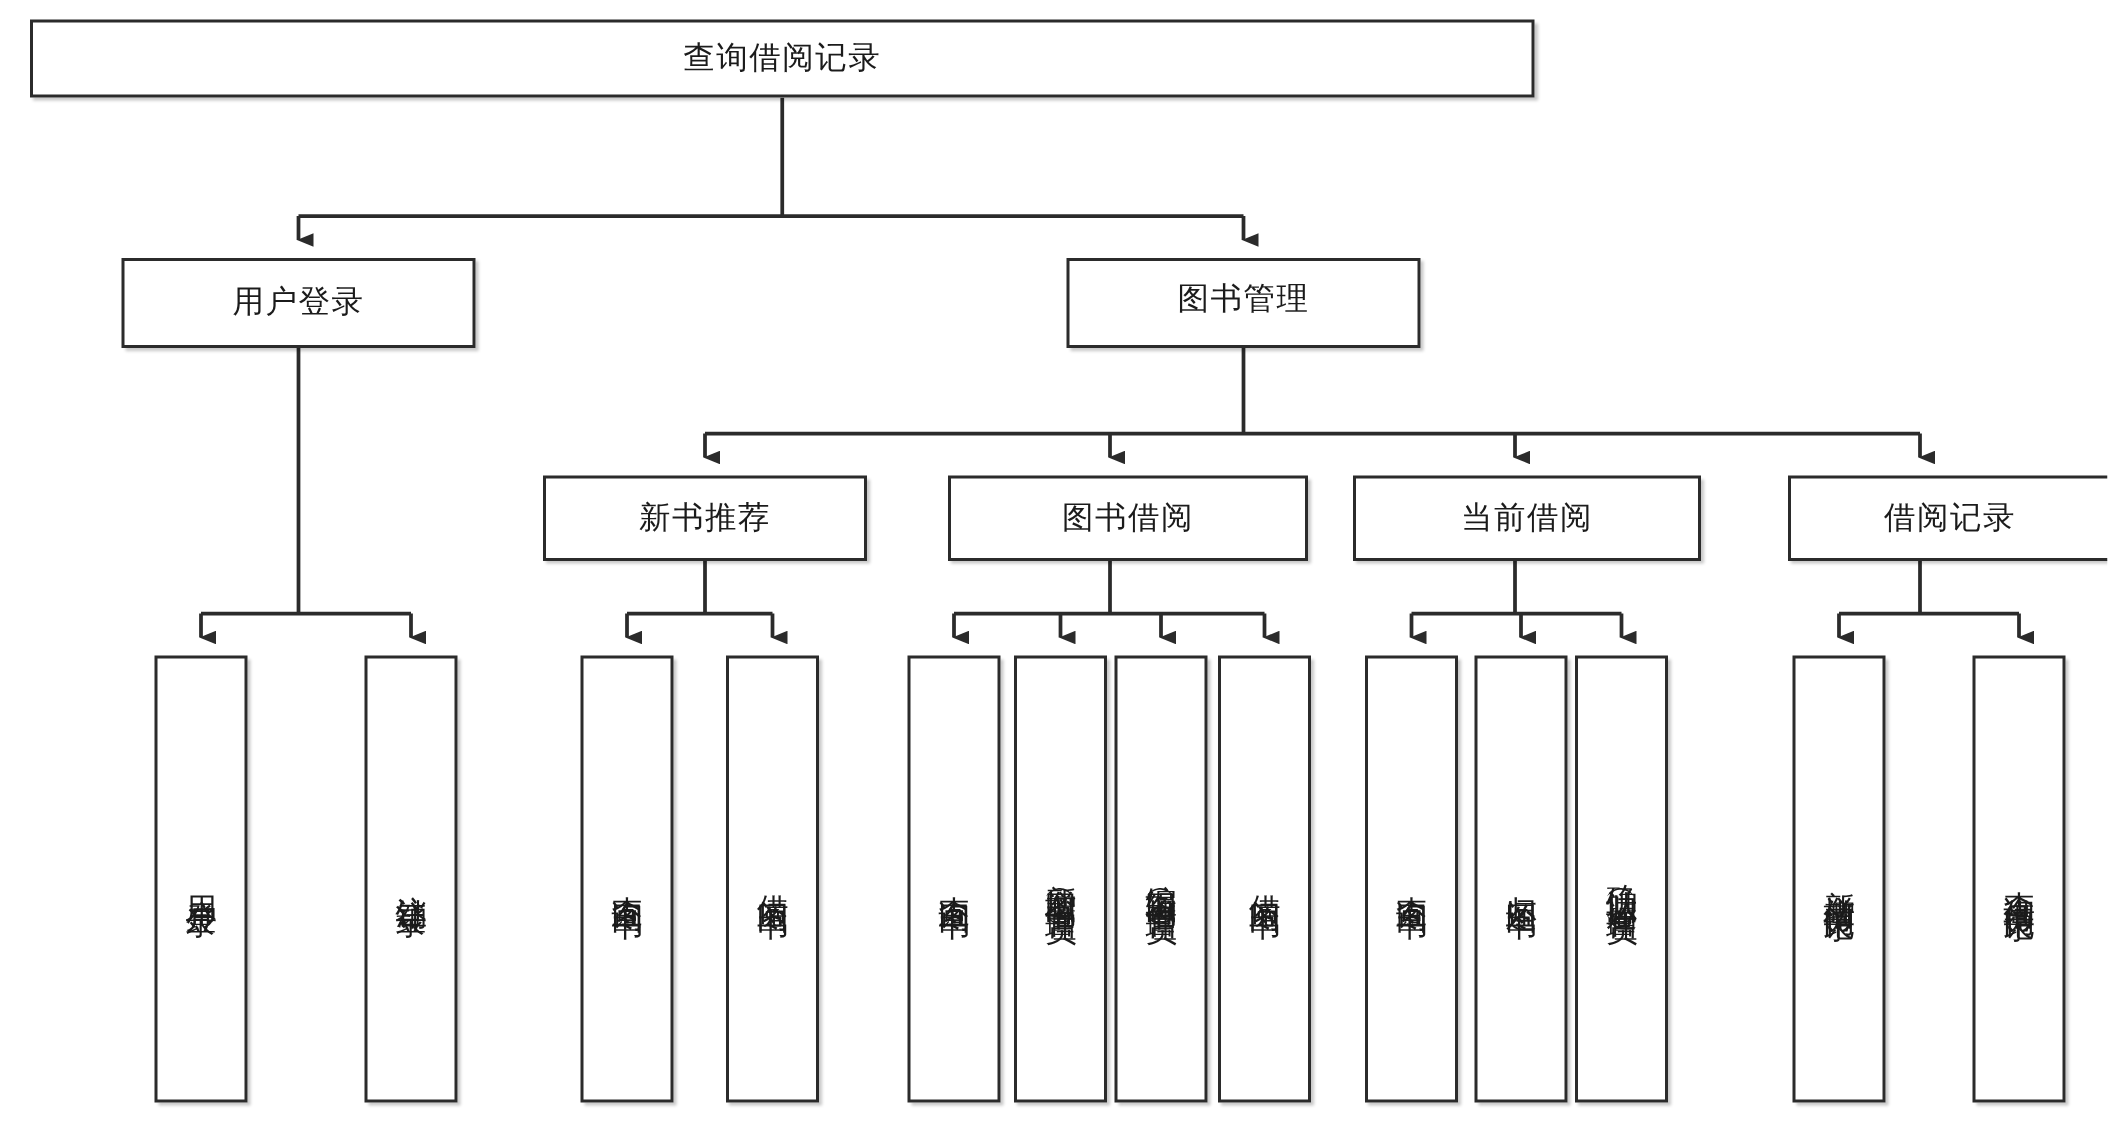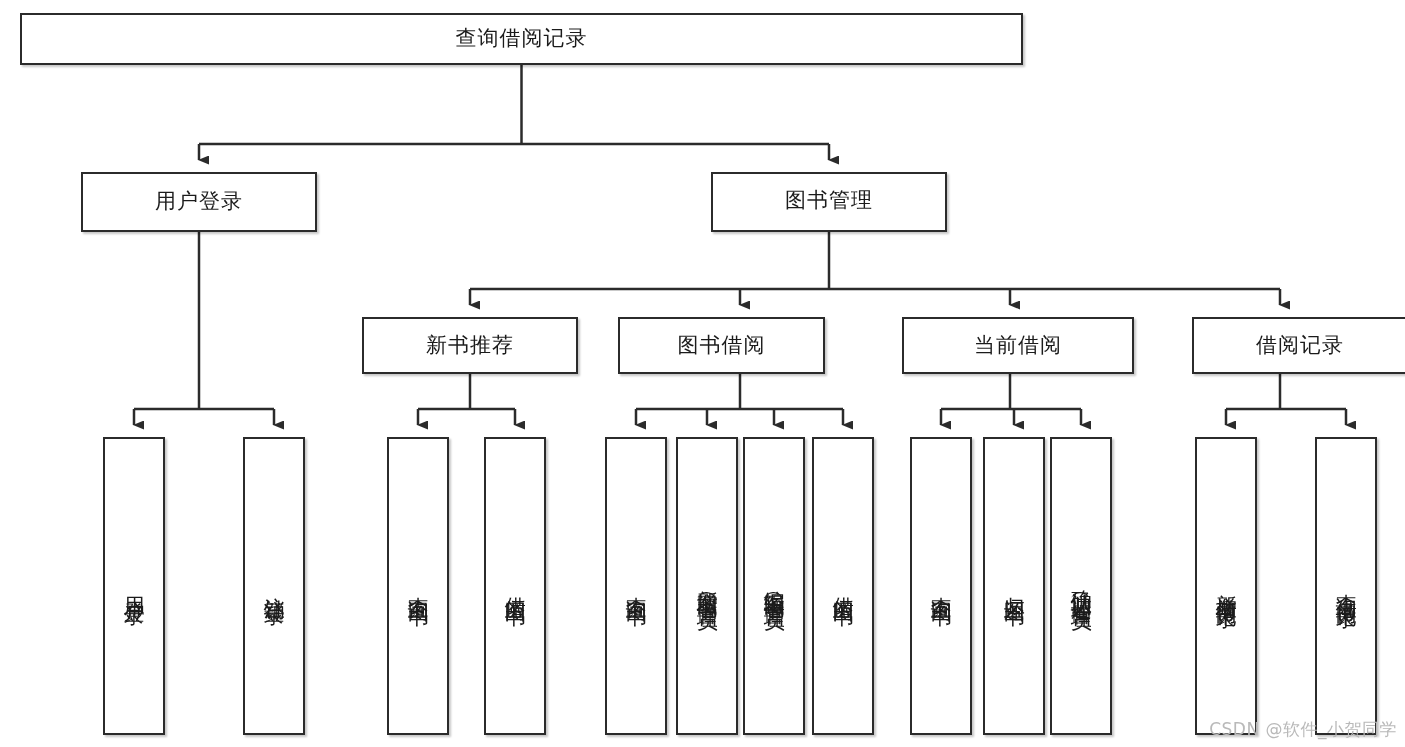--- a/index.html
+++ b/index.html
@@ -116,21 +116,21 @@
       </div>
       <div class="node horizontal" style="left: 81px; top: 172px; width: 236px; height: 60px;">
         <span class="node-label">用户登录</span>
       </div>
       <div class="node horizontal" style="left: 711px; top: 172px; width: 236px; height: 60px; font-family: Liberation Mono, monospace;">
         <span class="node-label">图书管理</span>
       </div>
       <div class="node horizontal" style="left: 362px; top: 317px; width: 216px; height: 57px;">
         <span class="node-label">新书推荐</span>
       </div>
-      <div class="node horizontal" style="left: 618px; top: 317px; width: 207px; height: 57px;">
+      <div class="node horizontal" style="left: 632px; top: 317px; width: 240px; height: 57px;">
         <span class="node-label">图书借阅</span>
       </div>
       <div class="node horizontal" style="left: 902px; top: 317px; width: 232px; height: 57px;">
         <span class="node-label">当前借阅</span>
       </div>
       <div class="node horizontal" style="left: 1172px; top: 317px; width: 216px; height: 57px; margin-left: 20px;">
         <span class="node-label">借阅记录</span>
       </div>
       <div class="node vertical" style="left: 103px; top: 437px; width: 62px; height: 298px;">
         <span class="node-label">用户登录</span>
@@ -166,14 +166,13 @@
         <span class="node-label">确认归还（管理员）</span>
       </div>
       <div class="node vertical" style="left: 1195px; top: 437px; width: 62px; height: 298px;">
         <span class="node-label">新增借阅记录</span>
       </div>
       <div class="node vertical" style="left: 1315px; top: 437px; width: 62px; height: 298px;">
         <span class="node-label">查询借阅记录</span>
       </div>
     </div>
 
-  <div id="watermark">CSDN @软件_小贺同学</div>
 </div>
 
 </body></html>

